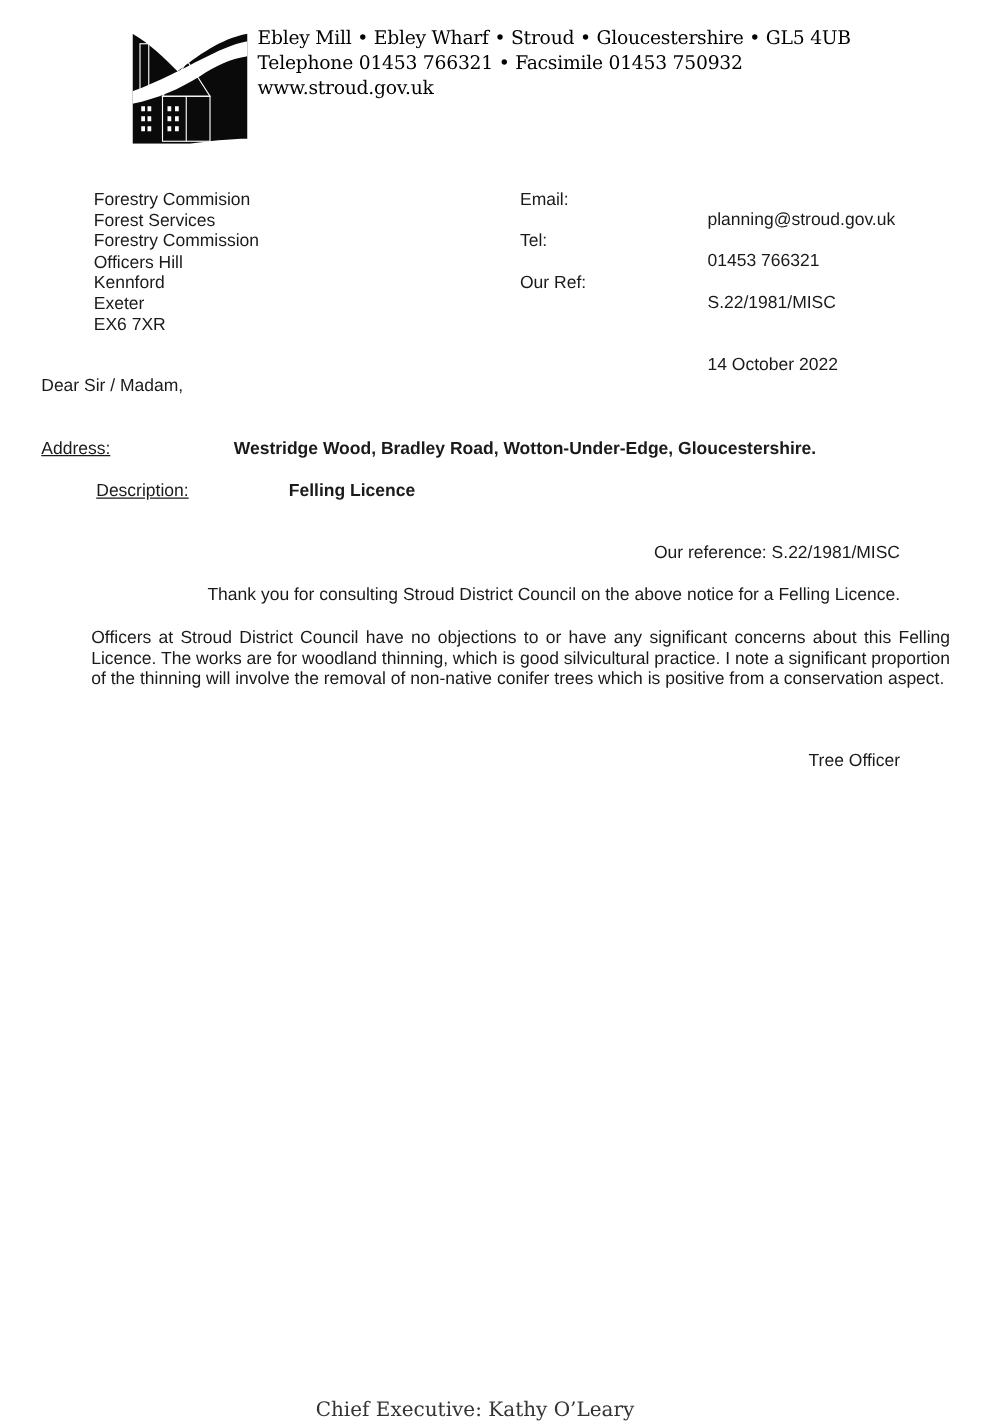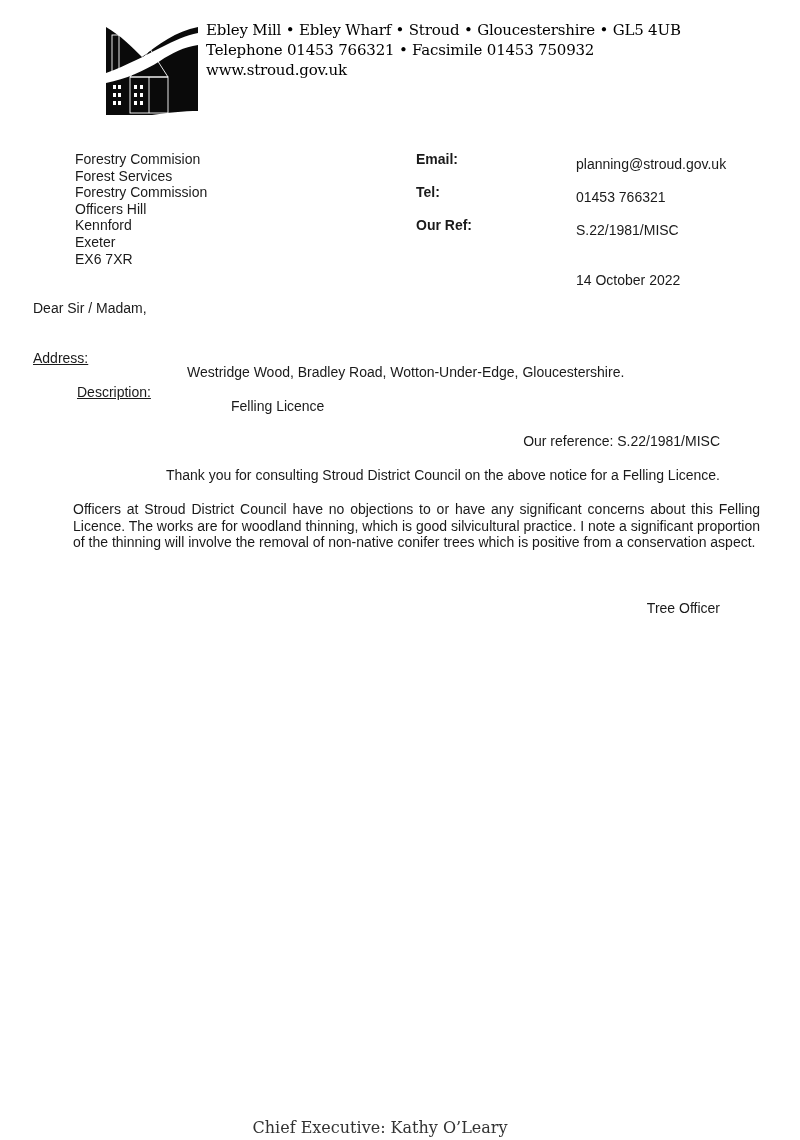--- a/index.html
+++ b/index.html
@@ -6,27 +6,27 @@
   body { width: 800px; height: 1140px; position: relative; overflow: hidden; color: #1a1a1a;
          font-family: "Liberation Sans", sans-serif; font-size: 14px; }
   .abs { position: absolute; }
   .logo { left: 106px; top: 25px; width: 92px; height: 90px; }
   .brand { left: 206px; top: 20px; font-family: "DejaVu Serif", serif; color: #111; }
   .brand-title { font-size: 31px; line-height: 38px; white-space: nowrap; letter-spacing: -0.5px; }
   .brand-title b { font-weight: bold; }
   .brand-title span.light { font-weight: normal; }
   .brand-line { font-size: 15px; line-height: 20px; color: #000000; white-space: nowrap; letter-spacing: -0.2px; }
   .recipient { left: 45px; top: 151px; line-height: 16.6px; margin-left: 30px; }
-  .meta-label { font-weight: bold; padding-left: 14px; }
+  .meta-label { font-weight: normal; padding-left: 14px; }
   .meta-row { position: absolute; left: 402px; width: 380px; }
-  .meta-row .val { position: absolute; left: 164px; top: 5px; white-space: nowrap; margin-left: 10px; }
+  .meta-row .val { position: absolute; left: 164px; top: 16px; white-space: nowrap; }
   .salutation { left: 33px; top: 300px; }
   .field-label { text-decoration: underline; }
   .field-row { position: absolute; left: 33px; width: 700px; }
-  .field-row .val { position: absolute; left: 154px; top: 14px; white-space: nowrap; }
+  .field-row .val { position: absolute; left: 154px; top: 0; white-space: nowrap; font-weight: bold; }
   .para { left: 33px; width: 687px; line-height: 16.6px; text-align: right; }
   .justify { text-align: justify; }
   .footer { left: 0; width: 760px; top: 1118px; text-align: center; font-family: "DejaVu Serif", serif;
             font-size: 16px; color: #333; }
 </style>
 </head>
 <body>
 
 <div class="abs logo">
   <svg width="92" height="90" viewBox="0 0 92 90">

